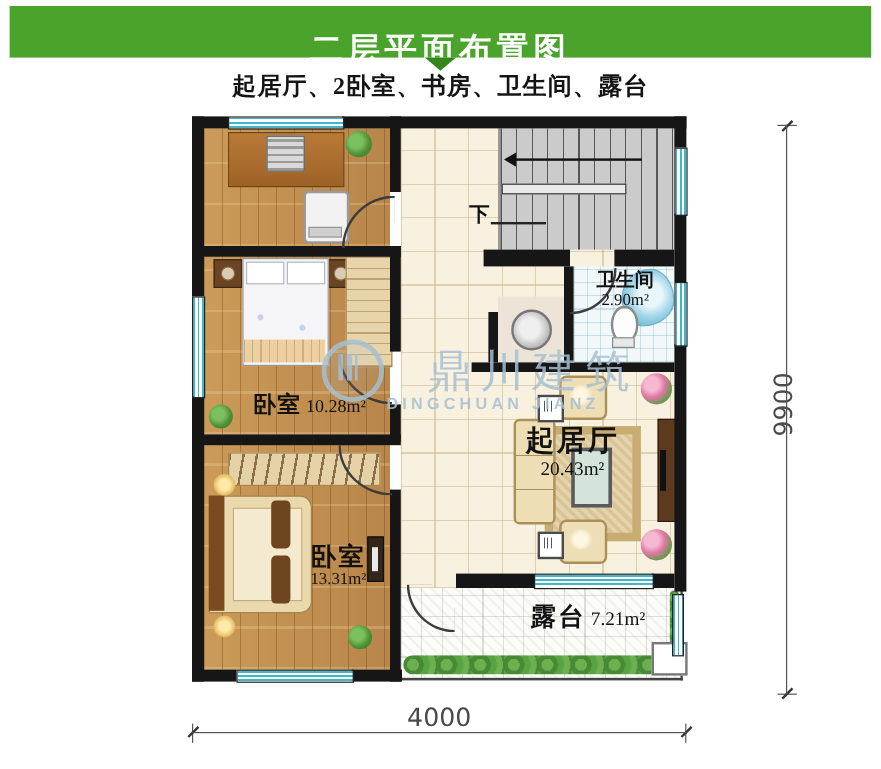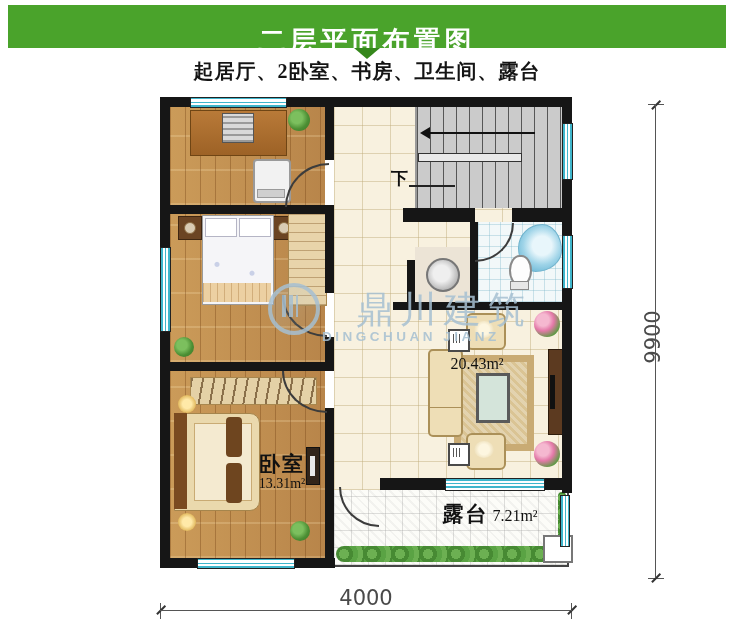--- a/index.html
+++ b/index.html
@@ -247,25 +247,34 @@
   <div class="abs win-h" style="left:37px;top:461px;width:96px;height:9px;"></div>
   <div class="abs win-h" style="left:285px;top:381px;width:98px;height:11px;"></div>
   <div class="abs win-v" style="left:400px;top:398px;width:8px;height:50px;"></div>
 
   <div class="abs door tl" style="left:125px;top:66px;width:42px;height:42px;"></div>
   <div class="abs door bl" style="left:122px;top:198px;width:43px;height:40px;"></div>
   <div class="abs door bl" style="left:122px;top:274px;width:43px;height:40px;"></div>
   <div class="abs door br" style="left:315px;top:126px;width:37px;height:37px;"></div>
   <div class="abs door bl" style="left:179px;top:390px;width:38px;height:38px;"></div>
 
+  <div class="abs lab" style="left:28px;top:230px;width:140px;white-space:nowrap;">
+    <span class="nm" style="font-size:19px;letter-spacing:1px;">卧室</span>
+    <span class="ar" style="font-size:15px;">10.28m²</span>
+  </div>
   <div class="abs lab" style="left:80px;top:355px;width:84px;">
     <div class="nm" style="font-size:21px;letter-spacing:2px;">卧室</div>
     <div class="ar" style="font-size:14px;">13.31m²</div>
   </div>
+  <div class="abs lab" style="left:322px;top:128px;width:78px;">
+    <div class="nm" style="font-size:16px;">卫生间</div>
+    <div class="ar" style="font-size:14px;">2.90m²</div>
+  </div>
   <div class="abs lab" style="left:262px;top:258px;width:110px;">
+    <div class="nm" style="font-size:24px;letter-spacing:2px;">起居厅</div>
     <div class="ar" style="font-size:16px;">20.43m²</div>
   </div>
   <div class="abs lab" style="left:250px;top:405px;width:160px;white-space:nowrap;">
     <span class="nm" style="font-size:21px;letter-spacing:2px;">露台</span>
     <span class="ar" style="font-size:16px;">7.21m²</span>
   </div>
 
   <div class="abs wm wm-ring"></div>
   <div class="abs wm wm-cn">鼎川建筑</div>
   <div class="abs wm wm-en">DINGCHUAN JIANZ</div>

